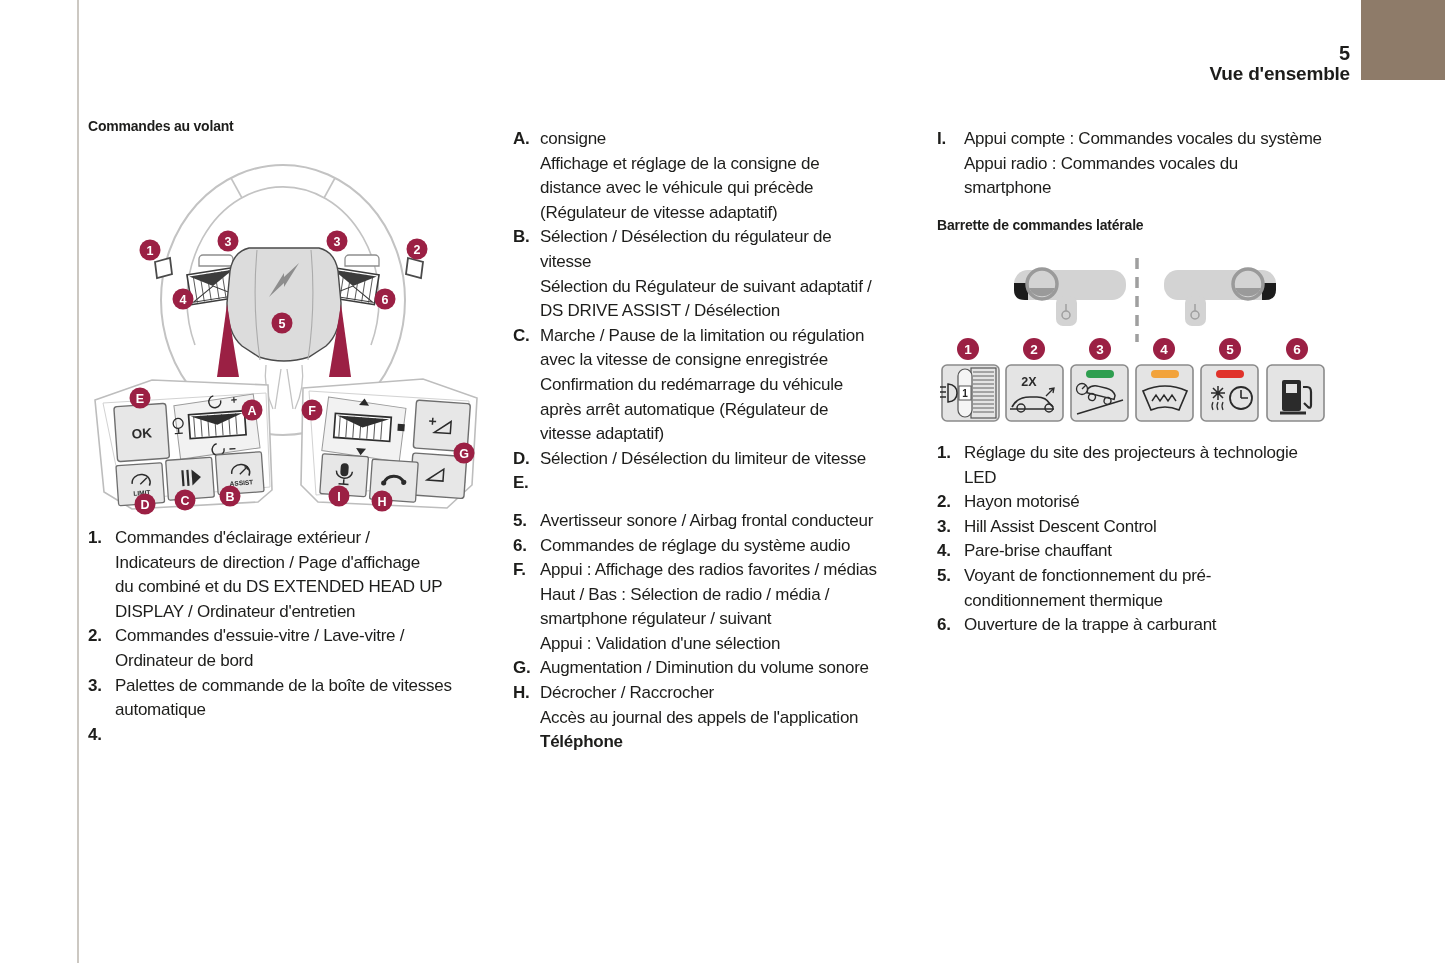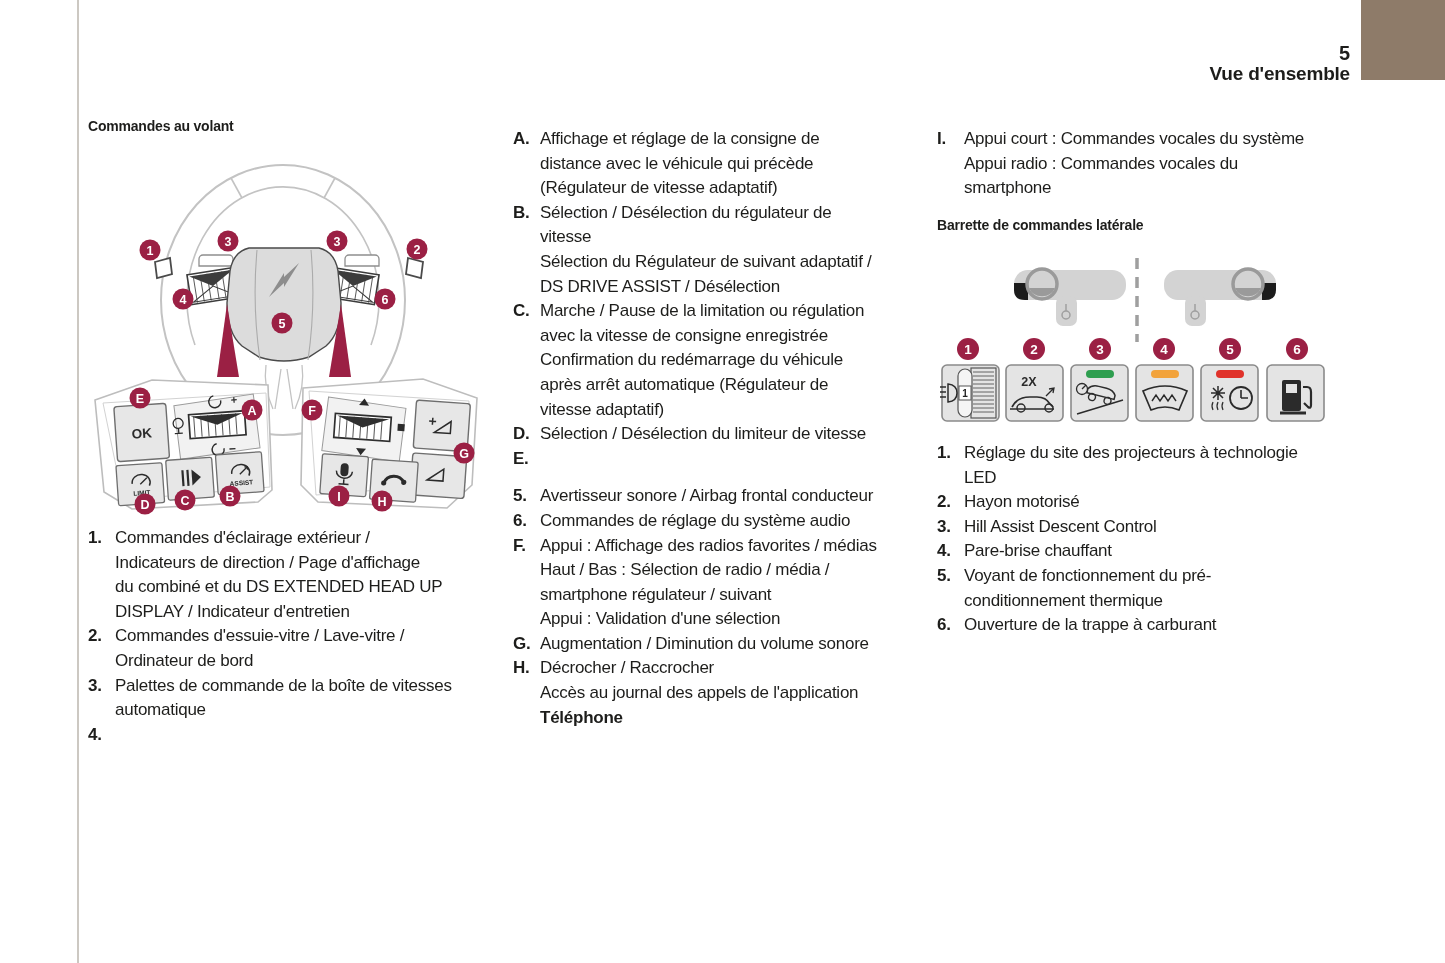--- a/index.html
+++ b/index.html
@@ -166,21 +166,21 @@
   </g>
 </svg>
 
 <div class="abs list" style="left:88px;top:526px;width:400px">
   <div class="li">
       <span class="mk">1.</span>
       <div class="tx">
     <div>Commandes d'éclairage extérieur /</div>
         <div>Indicateurs de direction / Page d'affichage</div>
         <div>du combiné et du DS EXTENDED HEAD UP</div>
-        <div>DISPLAY / Indicateur d'entretien</div>
+        <div>DISPLAY / Ordinateur d'entretien</div>
       </div>
     </div>
   <div class="li">
       <span class="mk">2.</span>
       <div class="tx">
     <div>Commandes d'essuie-vitre / Lave-vitre /</div>
         <div>Ordinateur de bord</div>
       </div>
     </div>
   <div class="li">
@@ -192,20 +192,21 @@
     </div>
   <div class="li">
       <span class="mk">4.</span>
     </div>
 </div>
 
 <div class="abs list" style="left:513px;top:127px;width:402px">
   <div class="li">
       <span class="mk">A.</span>
       <div class="tx">
+        <div>consigne</div>
         <div>Affichage et réglage de la consigne de</div>
         <div>distance avec le véhicule qui précède</div>
         <div>(Régulateur de vitesse adaptatif)</div>
       </div>
     </div>
   <div class="li">
       <span class="mk">B.</span>
       <div class="tx">
     <div>Sélection / Désélection du régulateur de</div>
         <div>vitesse</div>
@@ -266,21 +267,21 @@
         <div>Accès au journal des appels de l'application</div>
         <div class="boldline">Téléphone</div>
       </div>
     </div>
 </div>
 
 <div class="abs list" style="left:937px;top:127px;width:420px">
   <div class="li">
       <span class="mk">I.</span>
       <div class="tx">
-    <div>Appui court : Commandes vocales du système</div>
+    <div>Appui compte : Commandes vocales du système</div>
         <div>Appui radio : Commandes vocales du</div>
         <div>smartphone</div>
       </div>
     </div>
 </div>
 
 <div class="abs h1" style="left:937px;top:217px">Barrette de commandes latérale</div>
 
 <svg class="abs" style="left:930px;top:250px" width="430" height="185" viewBox="0 0 430 185">
   <line x1="207" y1="8" x2="207" y2="92" stroke="#9f9f9f" stroke-width="3.5" stroke-dasharray="11 8"></line>

